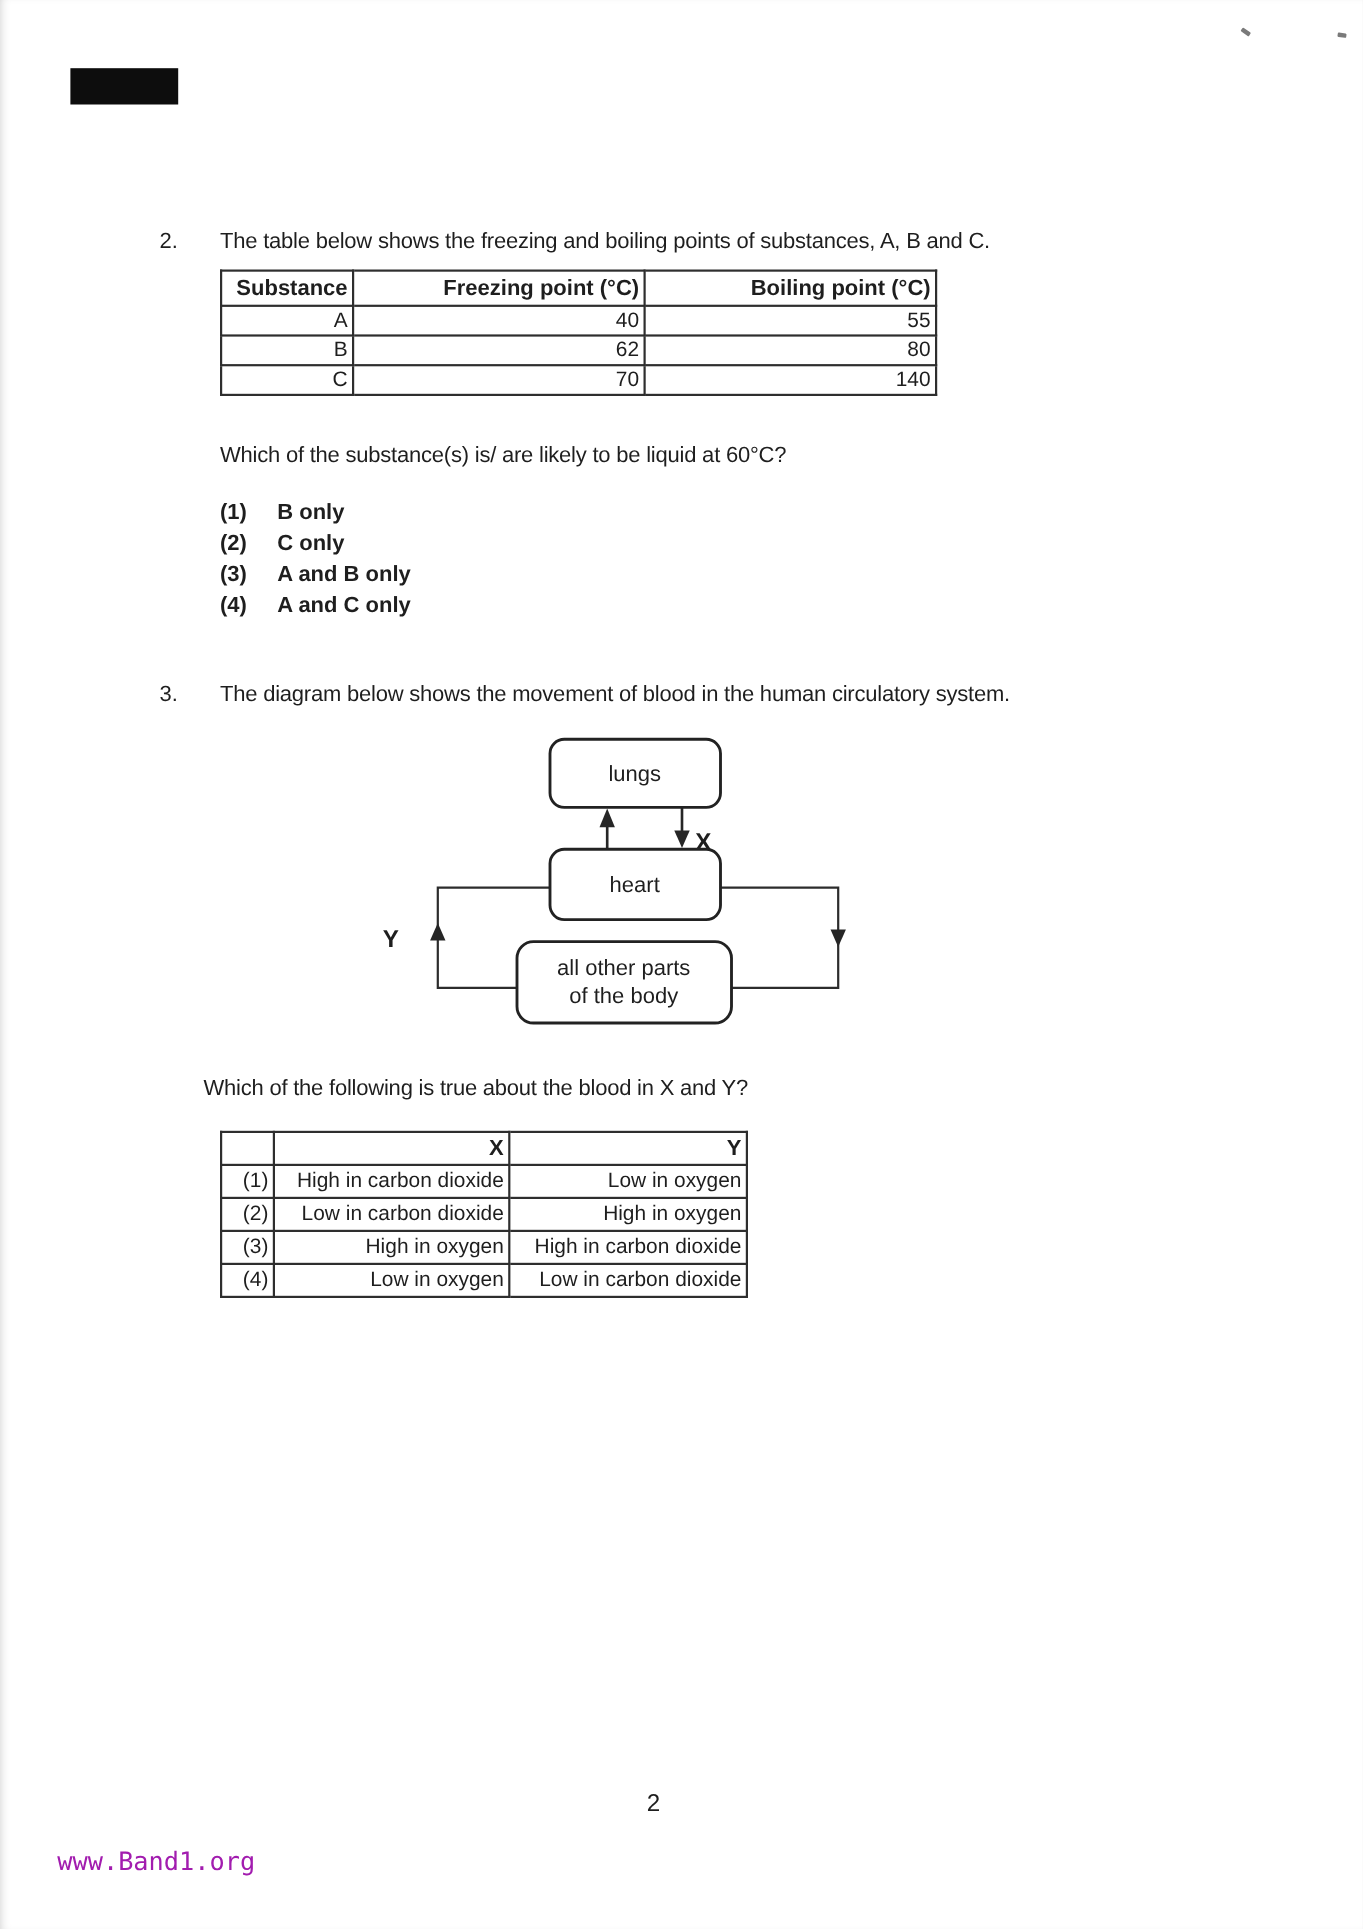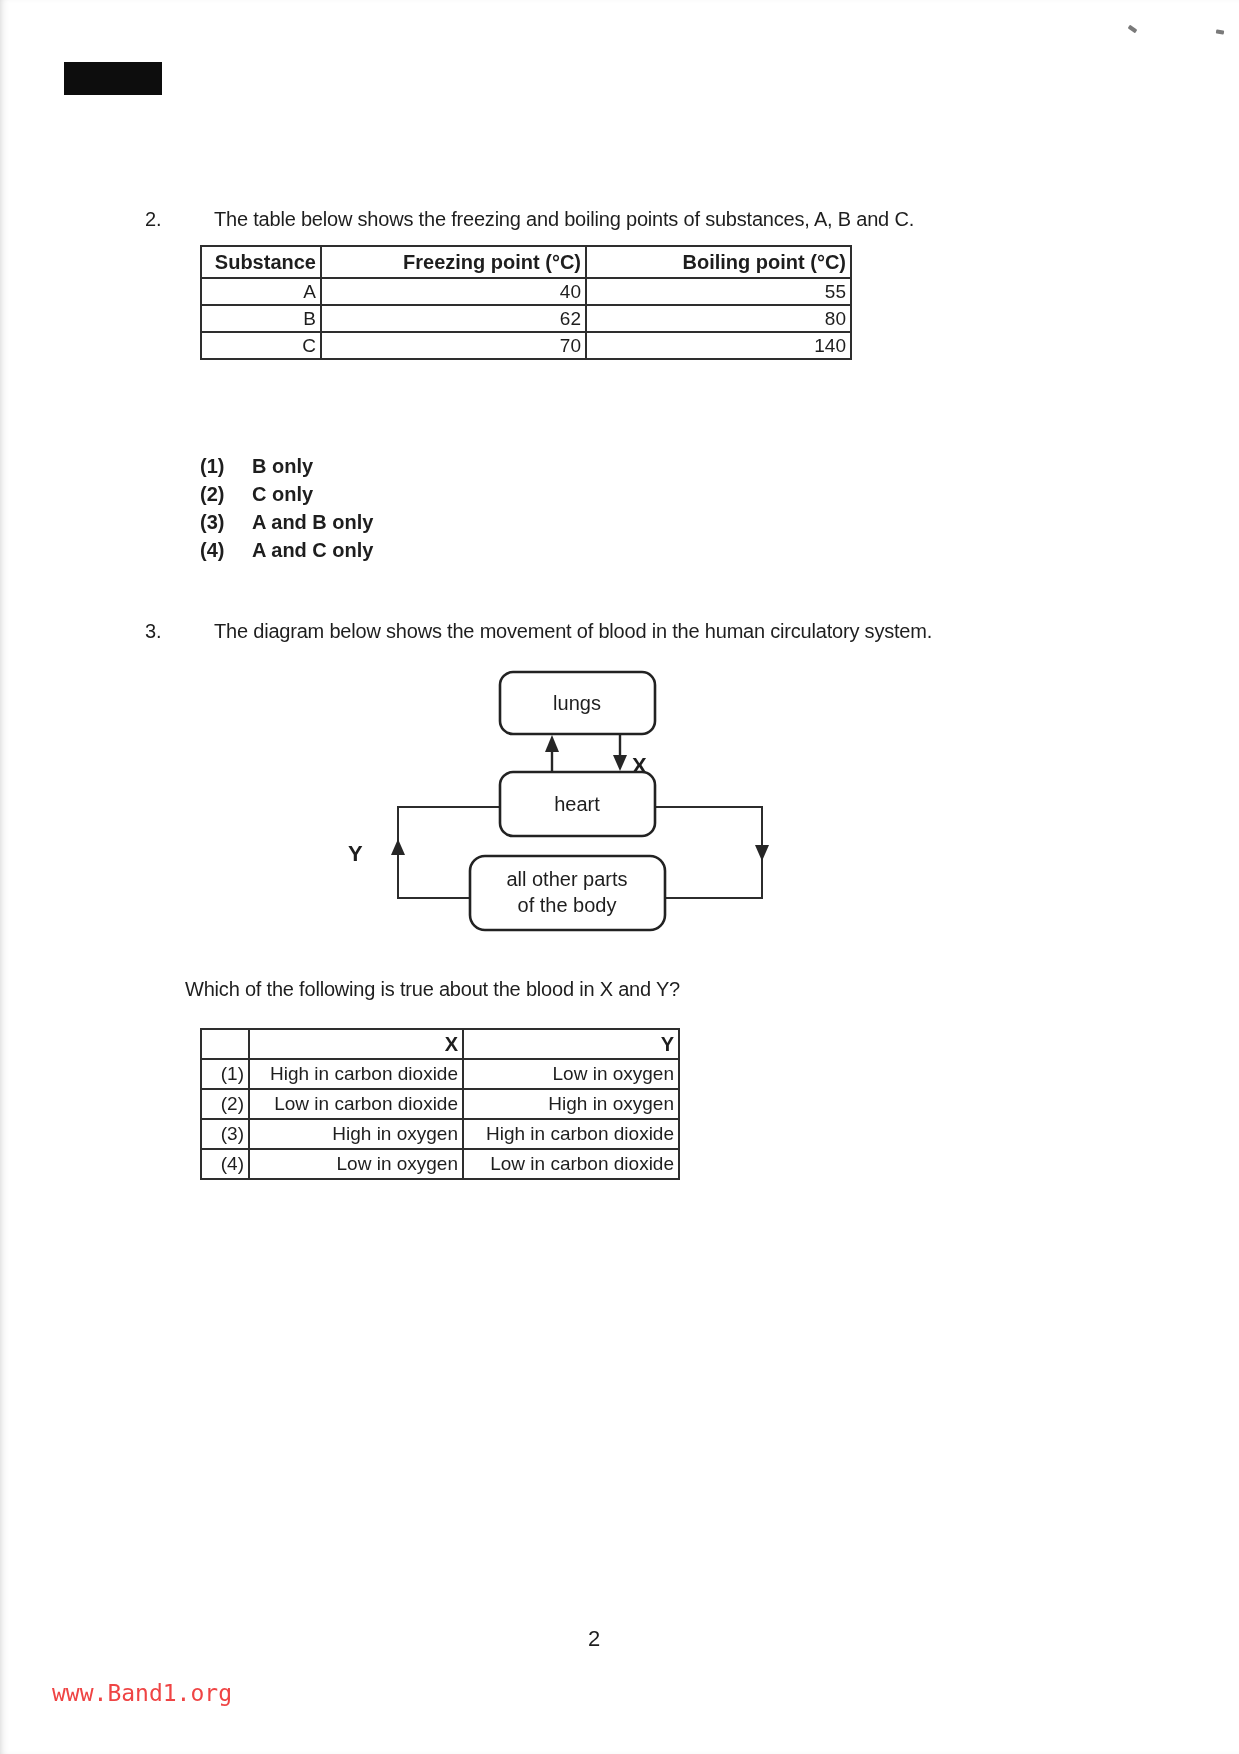--- a/index.html
+++ b/index.html
@@ -13,21 +13,21 @@
     box-shadow:inset 6px 0 10px -7px rgba(0,0,0,.25);
     overflow:hidden;
   }
   .abs{position:absolute;}
   .redaction{left:64px;top:62px;width:98px;height:33px;background:#0d0d0d;}
   .speck{background:#7a7a7a;border-radius:1px;}
   .sp1{left:1128px;top:27px;width:9px;height:4px;transform:rotate(35deg);}
   .sp2{left:1216px;top:30px;width:8px;height:4px;transform:rotate(8deg);}
 
   .qnum{font-size:20px;font-weight:400;}
-  .qtext{font-size:20px;letter-spacing:-.2px;white-space:nowrap;margin-left:14px;}
+  .qtext{font-size:20px;letter-spacing:-.2px;white-space:nowrap;}
   .subq{font-size:20px;letter-spacing:-.2px;white-space:nowrap;}
   .opt{font-size:20px;white-space:nowrap;font-weight:bold;}
   .opt .onum{display:inline-block;width:52px;}
 
   table{border-collapse:collapse;table-layout:fixed;}
   th,td{border:2px solid #2e2e2e;text-align:right;padding:0 4px;overflow:hidden;}
   th{font-weight:700;font-size:20px;}
   td{font-size:19px;}
 
   .t1{left:200px;top:245px;width:650px;}
@@ -35,21 +35,21 @@
   .t1 th{height:30px}.t1 td{height:25px}
 
   .t2{left:200px;top:1028px;width:478px;}
   .t2 col.c0{width:48px}.t2 col.c1{width:214px}.t2 col.c2{width:216px}
   .t2 th{height:28px}.t2 td{height:28px}
 
   svg text{font-family:"Liberation Sans","DejaVu Sans",sans-serif;fill:#1e1e1e;}
   .node-label{font-size:20px;}
   .flow-label{font-size:22px;font-weight:700;}
   .pagenum{font-size:22px;}
-  .footer{font-size:23px;font-family:"DejaVu Sans Mono","Liberation Mono",monospace;color:#ef4444;}
+  .footer{font-size:23px;font-family:"DejaVu Sans Mono","Liberation Mono",monospace;color:#a21caf;}
 </style>
 </head>
 <body>
 
 <div class="page">
 
   <div class="abs redaction"></div>
   <div class="abs speck sp1"></div>
   <div class="abs speck sp2"></div>
 
@@ -81,20 +81,21 @@
         <td>80</td>
       </tr>
       <tr>
         <td>C</td>
         <td>70</td>
         <td>140</td>
       </tr>
     </tbody>
   </table>
 
+  <div class="abs subq" style="left:200px;top:403px">Which of the substance(s) is/ are likely to be liquid at 60°C?</div>
 
   <div class="abs opt" style="left:200px;top:455px">
     <span class="onum">(1)</span><span>B only</span>
   </div>
   <div class="abs opt" style="left:200px;top:483px">
     <span class="onum">(2)</span><span>C only</span>
   </div>
   <div class="abs opt" style="left:200px;top:511px">
     <span class="onum">(3)</span><span>A and B only</span>
   </div>

